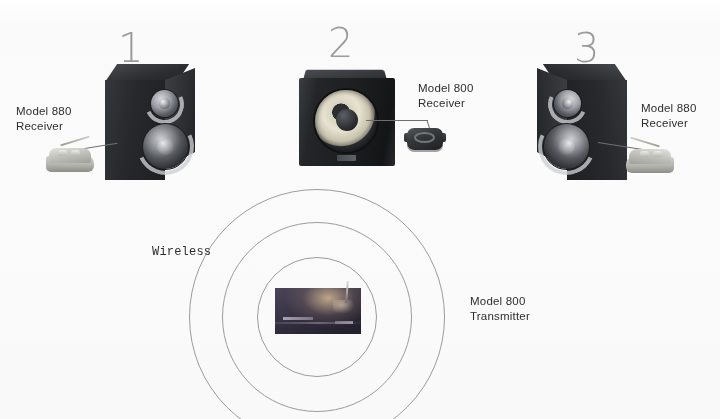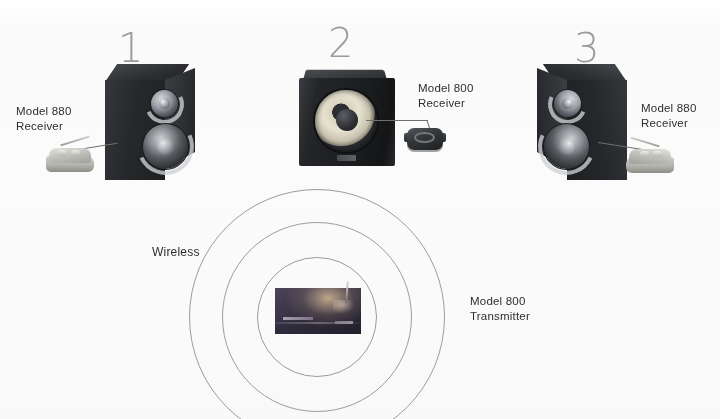--- a/index.html
+++ b/index.html
@@ -300,21 +300,21 @@
   <div class="leader" style="left:598px; top:142px; width:50px; transform:rotate(9deg);"></div>
 
   <div class="rx880" style="left:620px; top:139px; transform: scaleX(-1);">
     <div class="ant" style="left:16px; top:2px;"></div>
     <div class="base"></div>
     <div class="bodyr"></div>
     <div class="knb"></div>
     <div class="knb2"></div>
   </div>
 
-  <div class="label" style="left:152px; top:245px; font-size:12px;">
+  <div class="label" style="left:152px; top:245px; font-size:12px;font-family:Liberation Mono, monospace;">
     <span class="ln">Wireless</span>
   </div>
 
   <div class="tx" style="left:275px; top:288px;">
     <div class="box"></div>
     <div class="knobarea"></div>
     <div class="antenna"></div>
     <div class="lip"></div>
     <div class="logo"></div>
     <div class="txt"></div>

